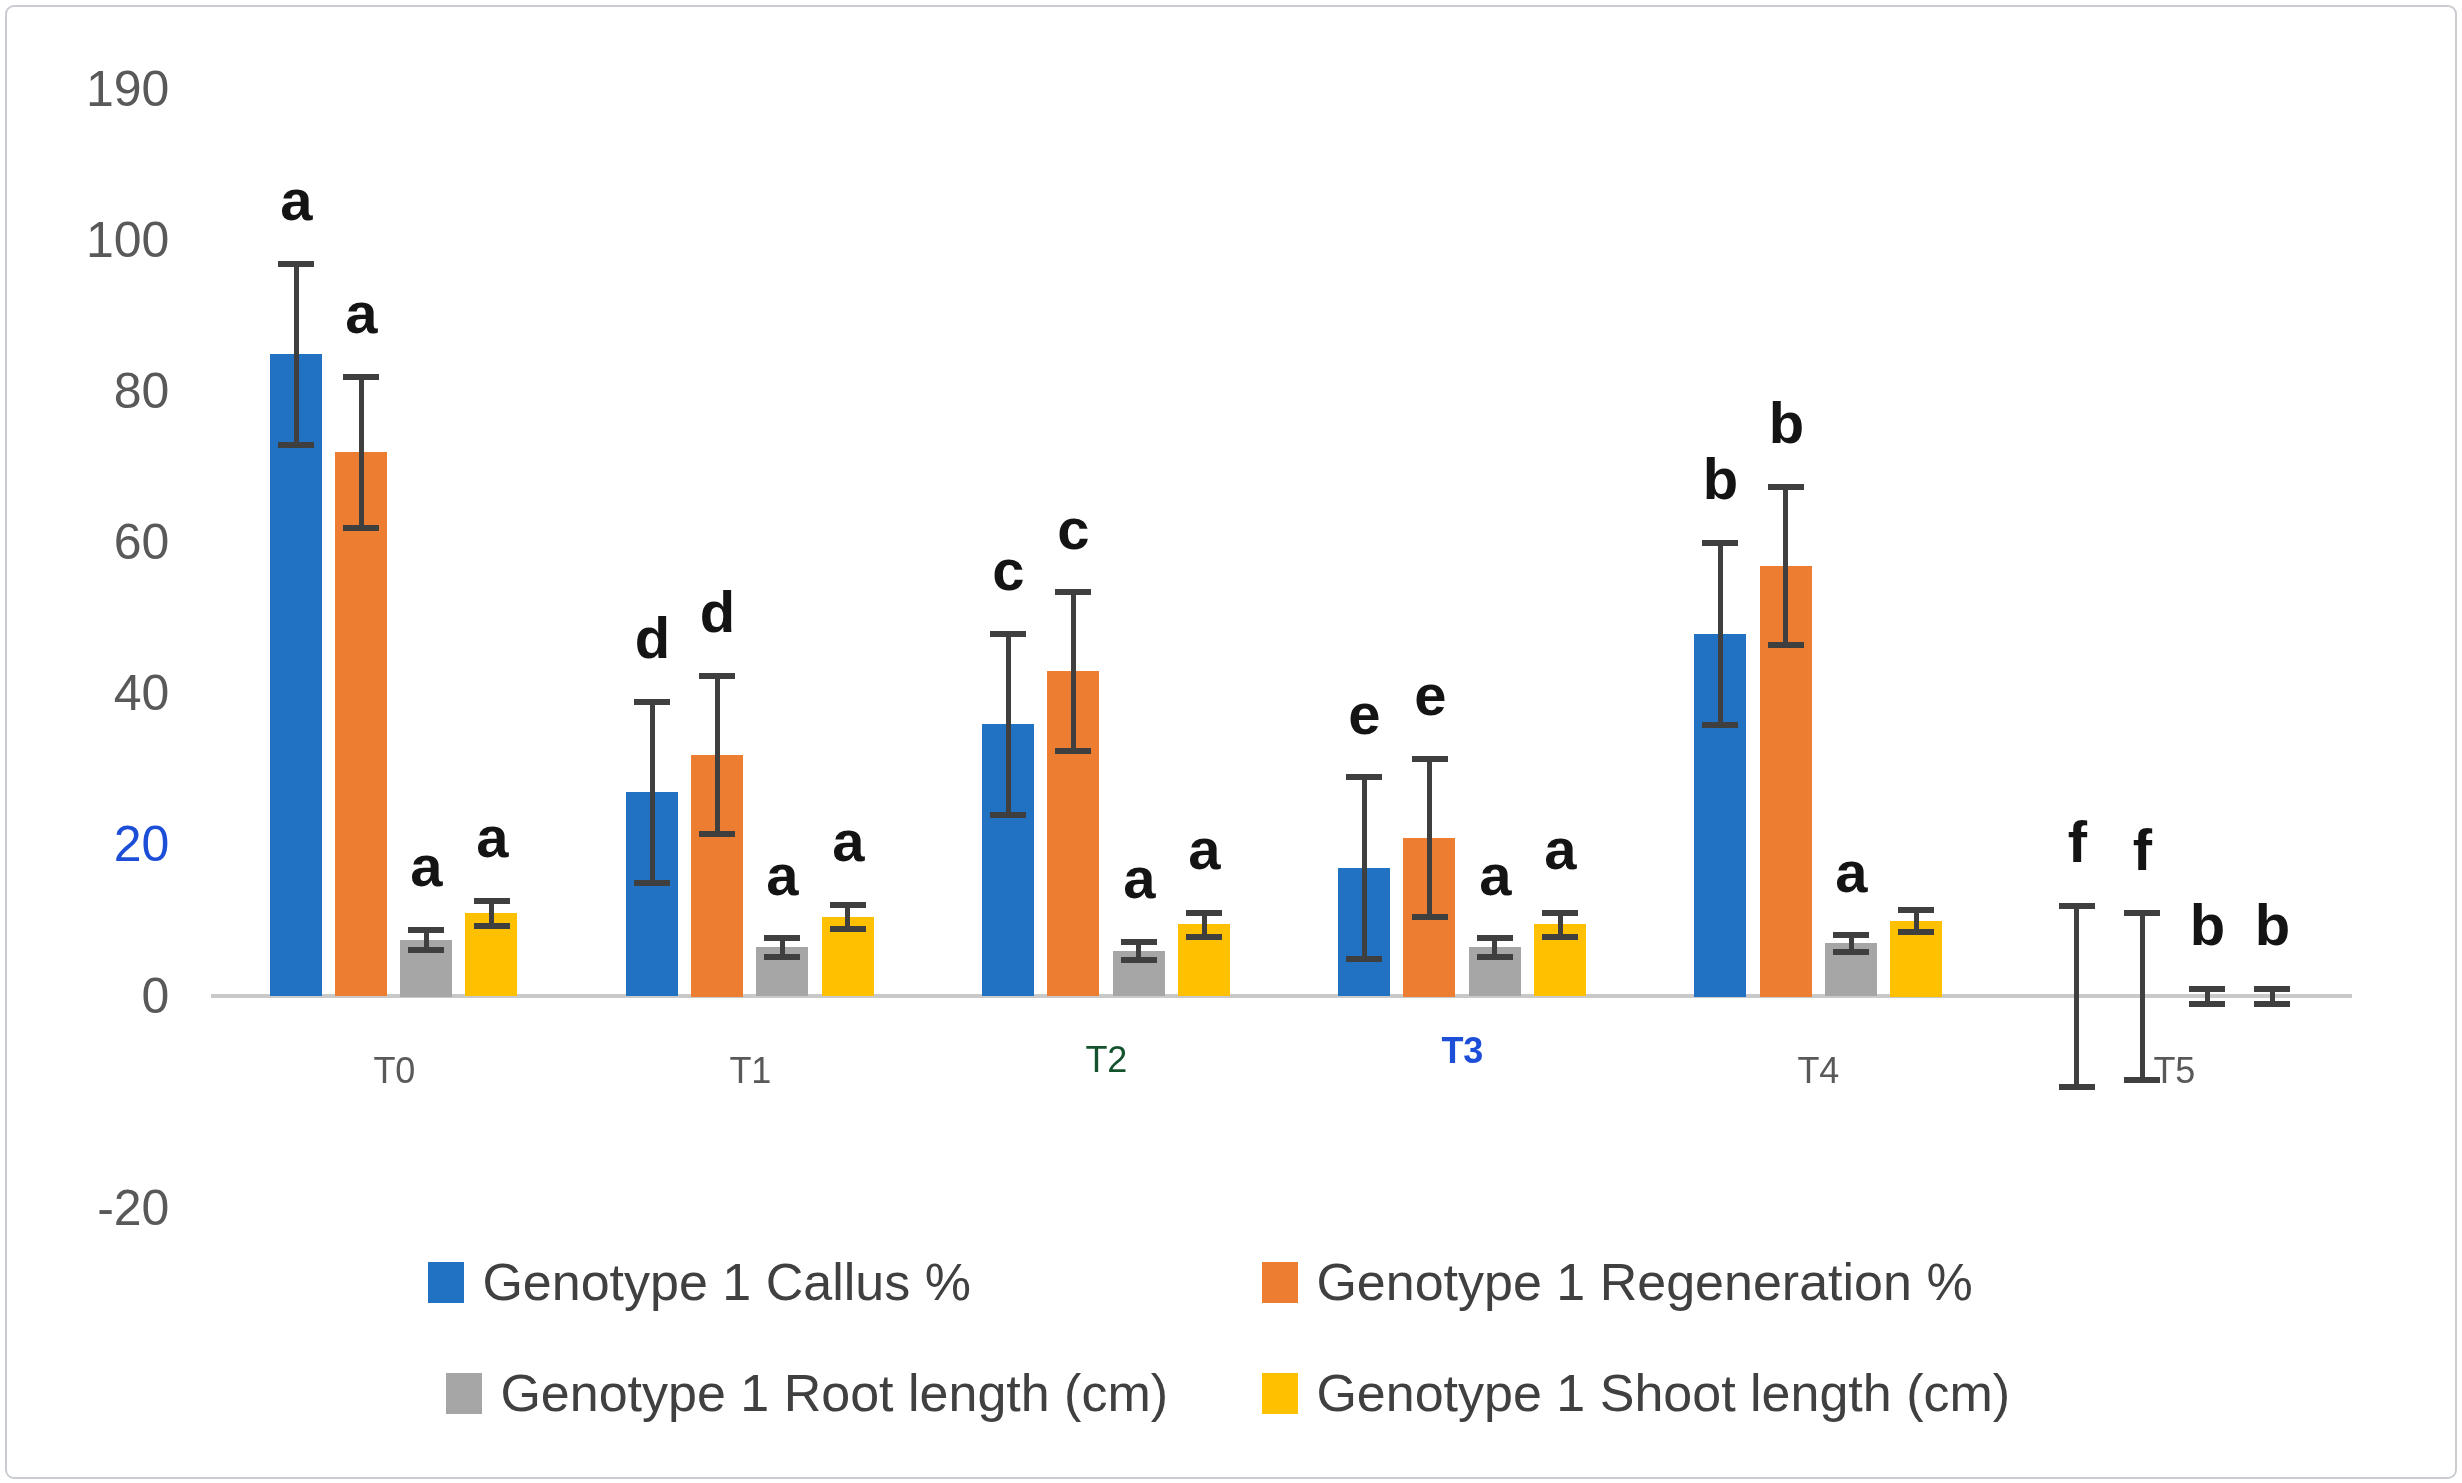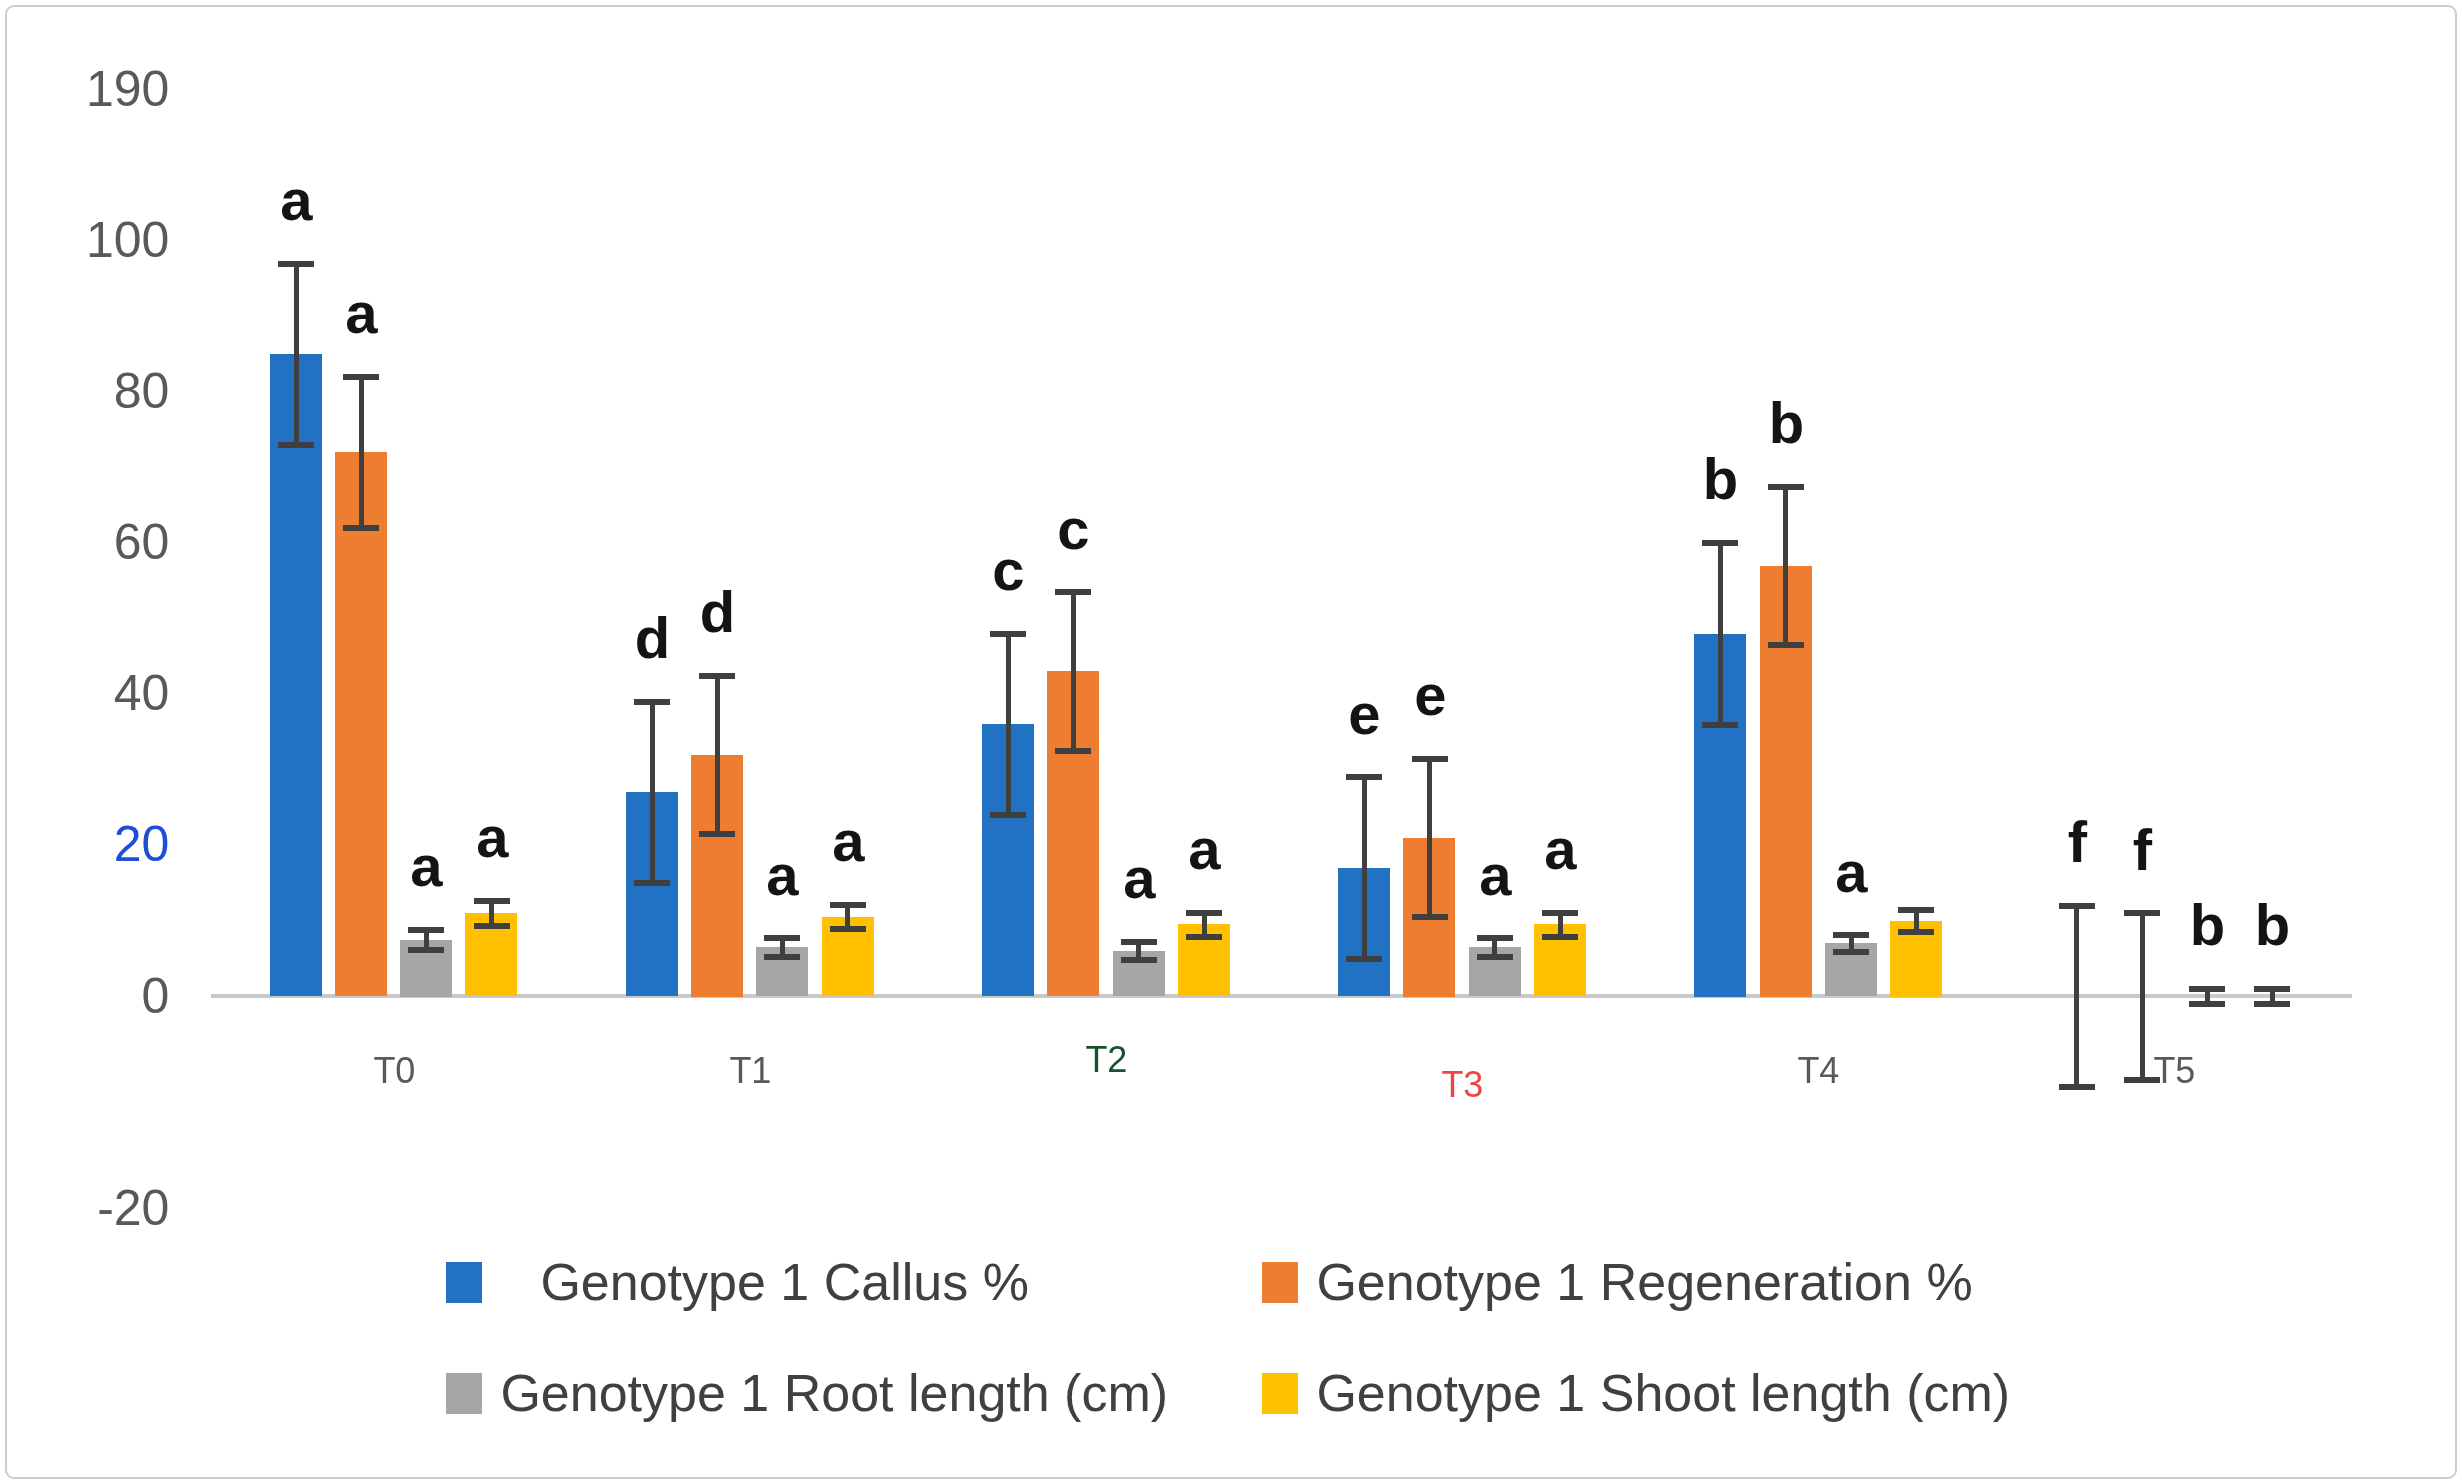--- a/index.html
+++ b/index.html
@@ -33,21 +33,21 @@
       <div class="y-tick" style="left: 18px; width: 144px; top: 204px; color: rgb(89, 89, 89);">100</div>
       <div class="y-tick" style="left: 18px; width: 144px; top: 355px; color: rgb(89, 89, 89);">80</div>
       <div class="y-tick" style="left: 18px; width: 144px; top: 506px; color: rgb(89, 89, 89);">60</div>
       <div class="y-tick" style="left: 18px; width: 144px; top: 657px; color: rgb(89, 89, 89);">40</div>
       <div class="y-tick" style="left: 18px; width: 144px; top: 808px; color: #1d4ed8;">20</div>
       <div class="y-tick" style="left: 18px; width: 144px; top: 960px; color: rgb(89, 89, 89);">0</div>
       <div class="y-tick" style="left: 18px; width: 144px; top: 1172px; color: rgb(89, 89, 89);">-20</div>
       <div class="cat-label" style="left: 270px; top: 1031px; color: rgb(89, 89, 89);">T0</div>
       <div class="cat-label" style="left: 626px; top: 1031px; color: rgb(89, 89, 89);">T1</div>
       <div class="cat-label" style="left: 982px; top: 1020px; color: #14532d;">T2</div>
-      <div class="cat-label" style="left: 1338px; top: 1045px; color: #ef4444;">T3</div>
+      <div class="cat-label" style="left: 1338px; top: 1011px; color: #1d4ed8; font-weight: bold;">T3</div>
       <div class="cat-label" style="left: 1694px; top: 1031px; color: rgb(89, 89, 89);">T4</div>
       <div class="cat-label" style="left: 2050px; top: 1031px; color: rgb(89, 89, 89);">T5</div>
       <div class="bar" style="left: 263px; top: 347px; width: 52px; height: 642px; background: rgb(34, 114, 196);"></div>
       <div class="err-line" style="left: 287px; top: 256px; width: 4.5px; height: 181px; background: rgb(63, 63, 63);"></div>
       <div class="err-cap" style="left: 271px; top: 254px; width: 36px; height: 5.4px; background: rgb(63, 63, 63);"></div>
       <div class="err-cap" style="left: 271px; top: 435px; width: 36px; height: 5.4px; background: rgb(63, 63, 63);"></div>
       <div class="sig-letter" style="left: 226px; top: 163px; color: rgb(20, 20, 20);">a</div>
       <div class="bar" style="left: 619px; top: 785px; width: 52px; height: 204px; background: rgb(34, 114, 196);"></div>
       <div class="err-line" style="left: 643px; top: 695px; width: 4.5px; height: 181px; background: rgb(63, 63, 63);"></div>
       <div class="err-cap" style="left: 627px; top: 692px; width: 36px; height: 5.4px; background: rgb(63, 63, 63);"></div>
@@ -153,21 +153,21 @@
       <div class="bar" style="left: 1883px; top: 914px; width: 52px; height: 76px; background: rgb(255, 192, 0);"></div>
       <div class="err-line" style="left: 1907px; top: 902px; width: 4.5px; height: 23px; background: rgb(63, 63, 63);"></div>
       <div class="err-cap" style="left: 1891px; top: 900px; width: 36px; height: 5.4px; background: rgb(63, 63, 63);"></div>
       <div class="err-cap" style="left: 1891px; top: 922px; width: 36px; height: 5.4px; background: rgb(63, 63, 63);"></div>
       <div class="err-line" style="left: 2263px; top: 982px; width: 4.5px; height: 15px; background: rgb(63, 63, 63);"></div>
       <div class="err-cap" style="left: 2247px; top: 979px; width: 36px; height: 5.4px; background: rgb(63, 63, 63);"></div>
       <div class="err-cap" style="left: 2247px; top: 994px; width: 36px; height: 5.4px; background: rgb(63, 63, 63);"></div>
       <div class="sig-letter" style="left: 2202px; top: 888px; color: rgb(20, 20, 20);">b</div>
     </div>
   <div class="legend" id="legend">
-      <div class="legend-item" style="left: 439px; top: 1247px; gap: 40px;">
+      <div class="legend-item" style="left: 421px; top: 1247px;">
         <div class="legend-swatch" style="background: rgb(34, 114, 196);"></div>
         <div class="legend-label">Genotype 1 Callus %</div>
       </div>
       <div class="legend-item" style="left: 1255px; top: 1247px;">
         <div class="legend-swatch" style="background: rgb(237, 125, 49);"></div>
         <div class="legend-label">Genotype 1 Regeneration %</div>
       </div>
       <div class="legend-item" style="left: 439px; top: 1358px;">
         <div class="legend-swatch" style="background: rgb(166, 166, 166);"></div>
         <div class="legend-label">Genotype 1 Root length (cm)</div>

